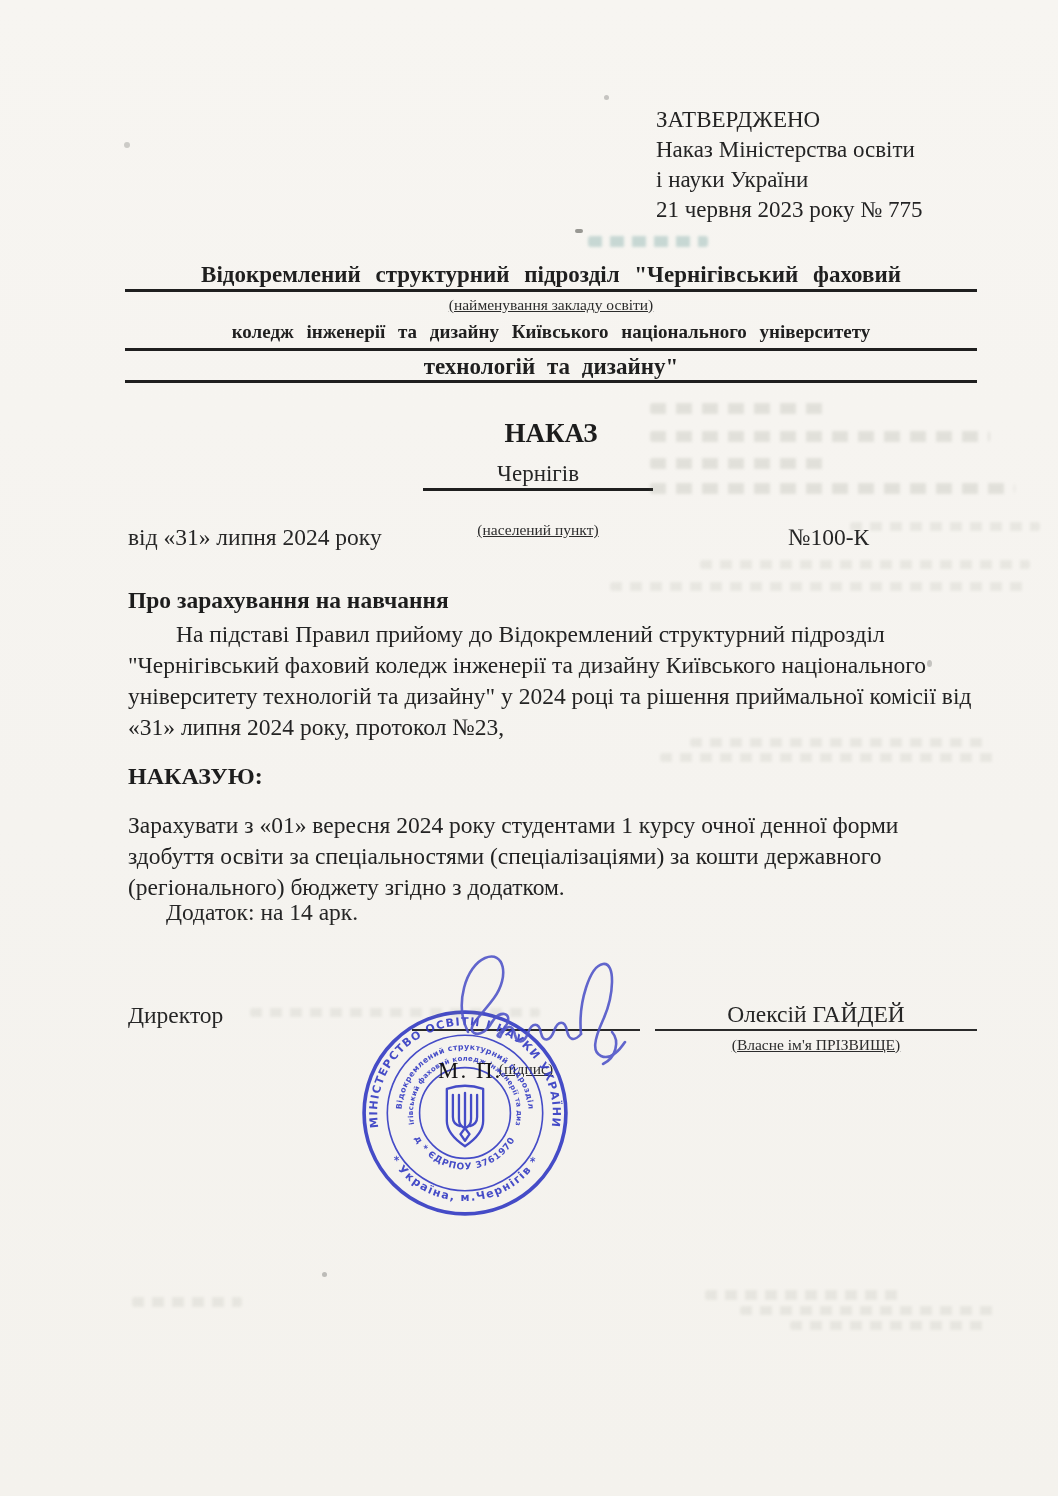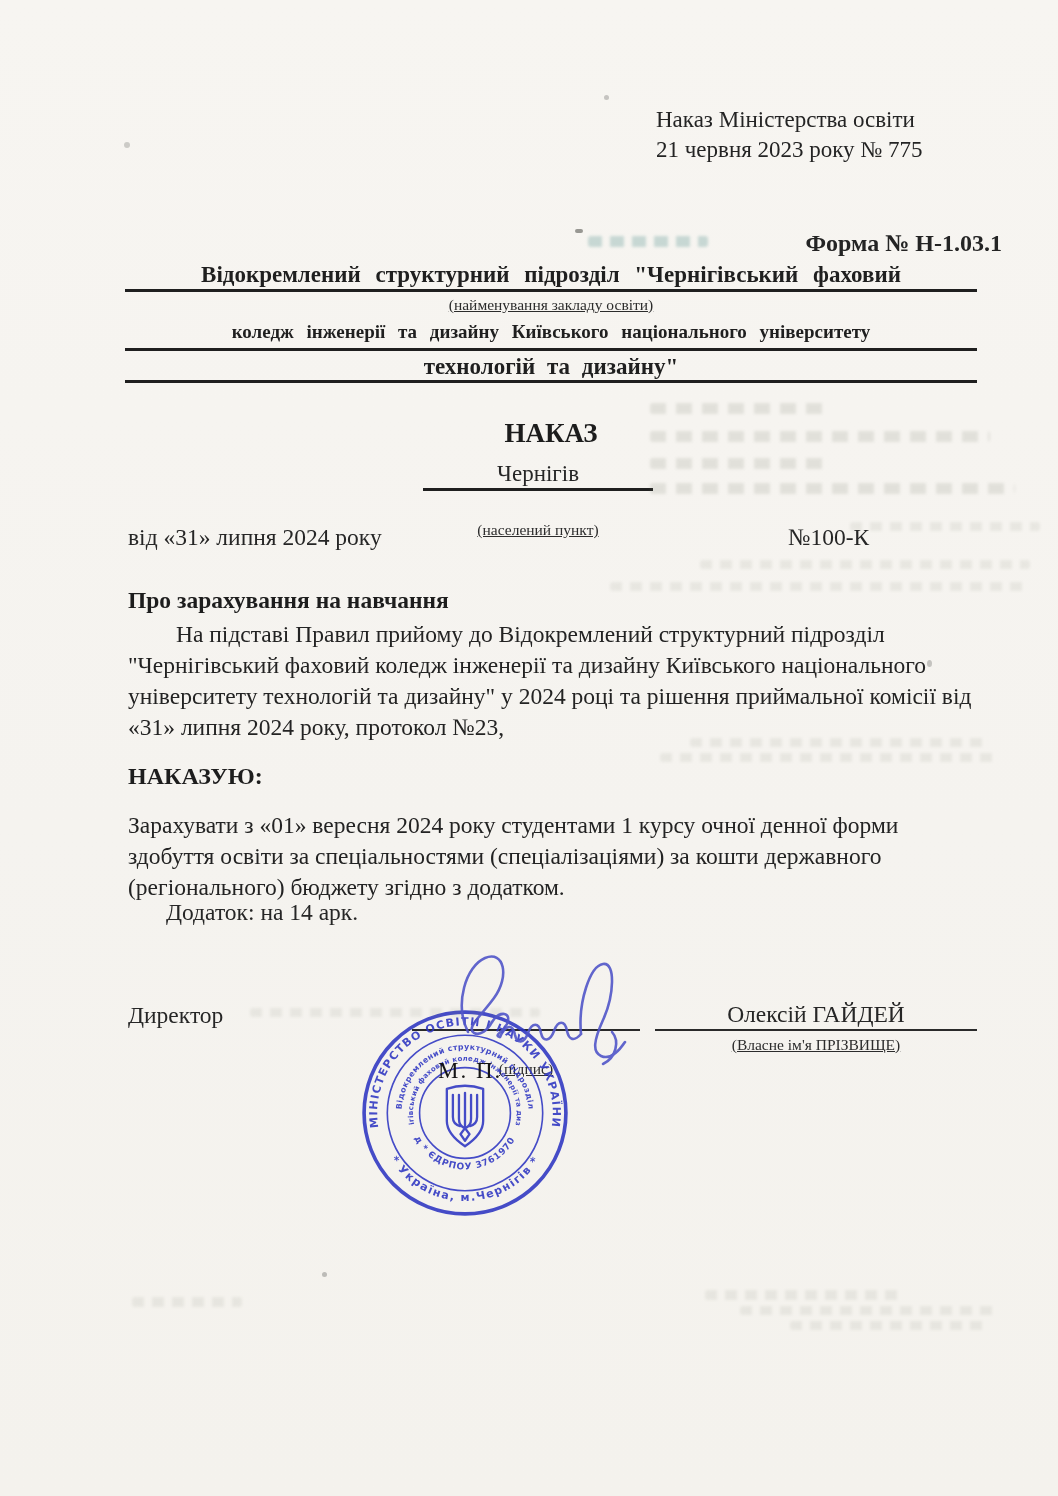--- a/index.html
+++ b/index.html
@@ -27,25 +27,26 @@
     background:repeating-linear-gradient(90deg,#777c6a 0 12px,rgba(0,0,0,0) 12px 20px);}
   .speck{background:#6a6a66;border-radius:50%;opacity:.55;}
   .stamp-svg text{font-family:"DejaVu Sans","Liberation Sans",sans-serif;font-weight:bold;}
 </style>
 </head>
 <body>
 
 <div class="page">
 
   <div class="abs txt" style="left:656px;top:105px;width:345px;line-height:30px;">
+    <div>ЗАТВЕРДЖЕНО</div>
     <div>Наказ Міністерства освіти</div>
+    <div>і науки України</div>
     <div>21 червня 2023 року № 775</div>
   </div>
 
-  <div class="abs txt bold right" style="left:650px;top:229px;width:352px;font-size:24px;">Форма № Н-1.03.1</div>
 
   <div class="abs center" style="left:125px;top:262px;width:852px;font-size:23px;font-weight:600;word-spacing:9px;color:#1f1f1f;">Відокремлений  структурний  підрозділ  "Чернігівський  фаховий</div>
   <div class="abs rule" style="left:125px;top:289px;width:852px;"></div>
   <div class="abs center small" style="left:125px;top:296px;width:852px;">(найменування закладу освіти)</div>
 
   <div class="abs center" style="left:125px;top:321px;width:852px;font-size:19px;font-weight:700;word-spacing:8px;color:#1f1f1f;">коледж  інженерії  та  дизайну  Київського  національного  університету</div>
   <div class="abs rule" style="left:125px;top:348px;width:852px;"></div>
 
   <div class="abs center" style="left:125px;top:354px;width:852px;font-size:23px;font-weight:600;word-spacing:6px;color:#1f1f1f;">технологій  та  дизайну"</div>
   <div class="abs rule" style="left:125px;top:380px;width:852px;"></div>

